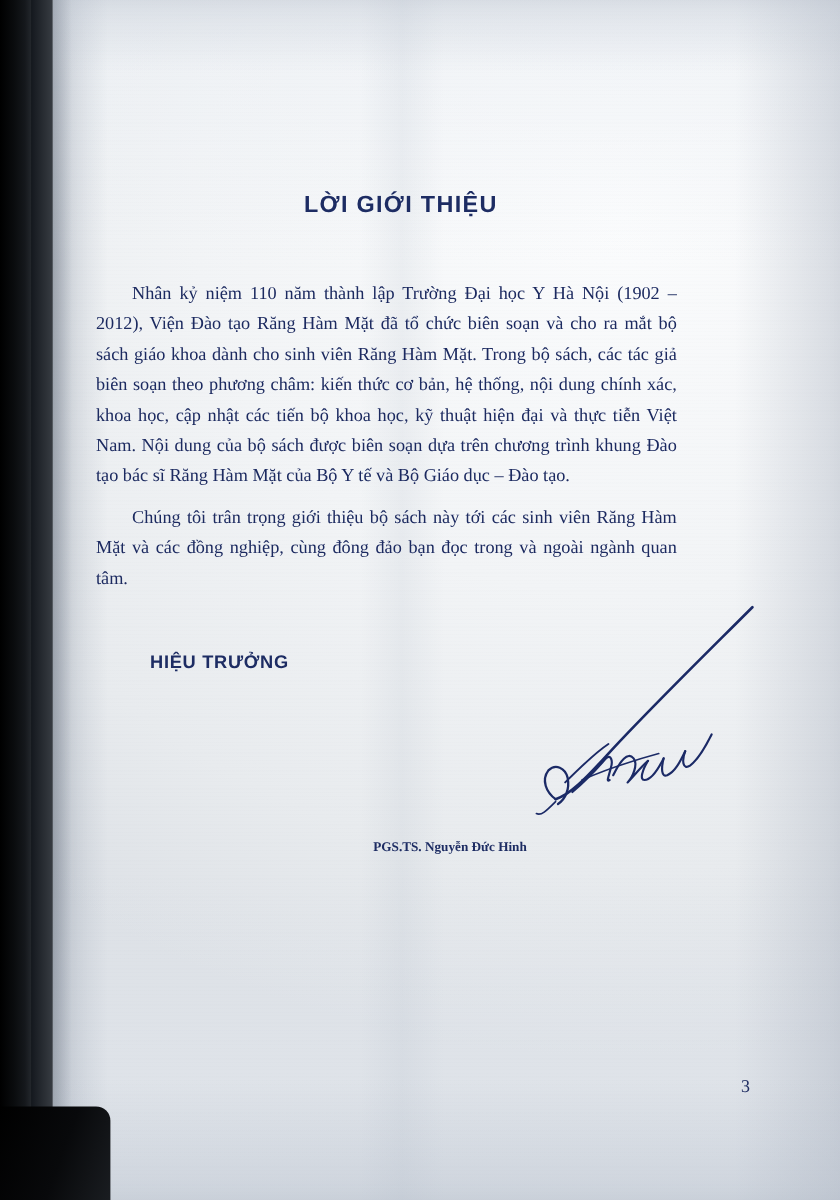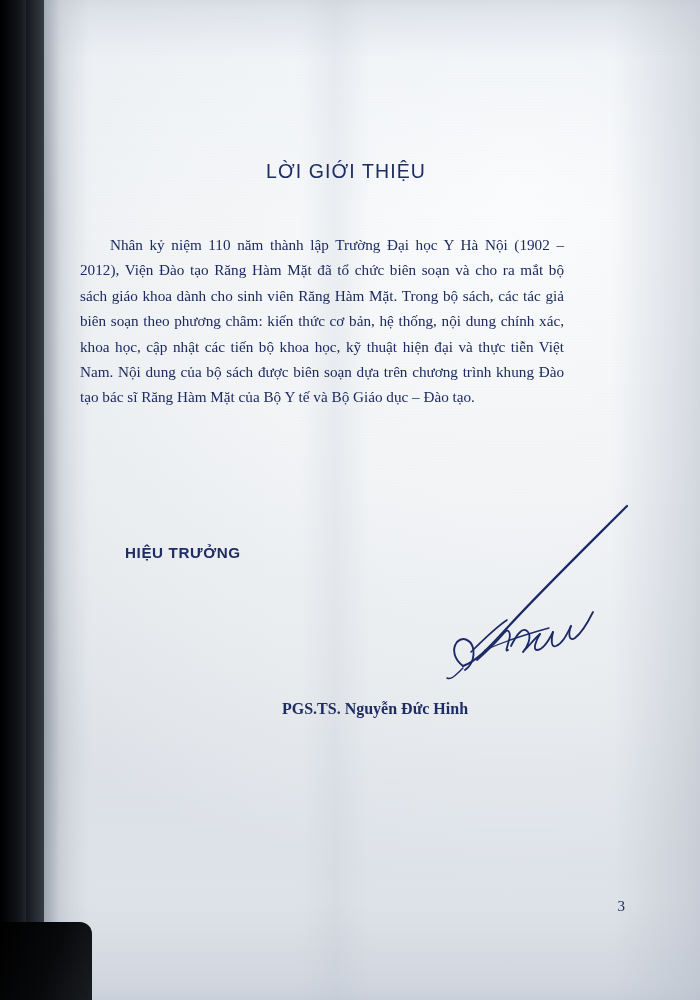--- a/index.html
+++ b/index.html
@@ -74,25 +74,25 @@
     left: 80px;
     top: 0;
     width: 500px;
     color: #1b2a5e;
   }
 
   .doc-title {
     margin: 0;
     position: absolute;
     top: 160px;
-    left: 16px;
+    left: 4px;
     width: 500px;
     text-align: center;
     font-family: "Liberation Sans", sans-serif;
-    font-weight: normal;
+    font-weight: bold;
     font-size: 19.5px;
     letter-spacing: 1.1px;
     color: #1d2c63;
   }
 
   .body-text {
     position: absolute;
     top: 232px;
     left: 0;
     width: 500px;
@@ -131,21 +131,21 @@
   }
 
   .signer-name {
     position: absolute;
     top: 700px;
     left: 0;
     width: 500px;
     text-align: center;
     font-family: "Liberation Serif", serif;
     font-weight: bold;
-    font-size: 16px;
+    font-size: 11px;
     color: #1d2c63;
     transform: translateX(45px);
   }
 
   .page-number {
     position: absolute;
     top: 898px;
     left: 0;
     width: 500px;
     text-align: right;
@@ -185,20 +185,21 @@
   <div class="gutter-dark"></div>
   <div class="gutter-shadow"></div>
   <div class="corner-dark"></div>
 
   <div class="content">
 
     <h1 class="doc-title">LỜI GIỚI THIỆU</h1>
 
     <div class="body-text">
       <p>Nhân kỷ niệm 110 năm thành lập Trường Đại học Y Hà Nội (1902 – 2012), Viện Đào tạo Răng Hàm Mặt đã tổ chức biên soạn và cho ra mắt bộ sách giáo khoa dành cho sinh viên Răng Hàm Mặt. Trong bộ sách, các tác giả biên soạn theo phương châm: kiến thức cơ bản, hệ thống, nội dung chính xác, khoa học, cập nhật các tiến bộ khoa học, kỹ thuật hiện đại và thực tiễn Việt Nam. Nội dung của bộ sách được biên soạn dựa trên chương trình khung Đào tạo bác sĩ Răng Hàm Mặt của Bộ Y tế và Bộ Giáo dục – Đào tạo.</p>
+      <p>Chúng tôi trân trọng giới thiệu bộ sách này tới các sinh viên Răng Hàm Mặt và các đồng nghiệp, cùng đông đảo bạn đọc trong và ngoài ngành quan tâm.</p>
     </div>
 
     <div class="signer-title">HIỆU TRƯỞNG</div>
 
     <svg class="signature" viewBox="0 0 300 190" xmlns="http://www.w3.org/2000/svg">
       <g fill="none" stroke="#1b2a66" stroke-linecap="round" stroke-linejoin="round">
         <path d="M292 6 C250 48, 205 92, 172 128 C152 150, 140 162, 128 166" stroke-width="2.2"></path>
         <path d="M128 166 C120 160, 116 150, 122 142 C128 136, 136 140, 138 148 C140 158, 136 166, 130 170" stroke-width="1.9"></path>
         <path d="M136 152 C148 140, 160 128, 172 120" stroke-width="1.6"></path>
         <path d="M142 160 C154 150, 163 140, 170 132 C174 128, 176 134, 174 140 C172 148, 170 152, 173 150" stroke-width="1.8"></path>

